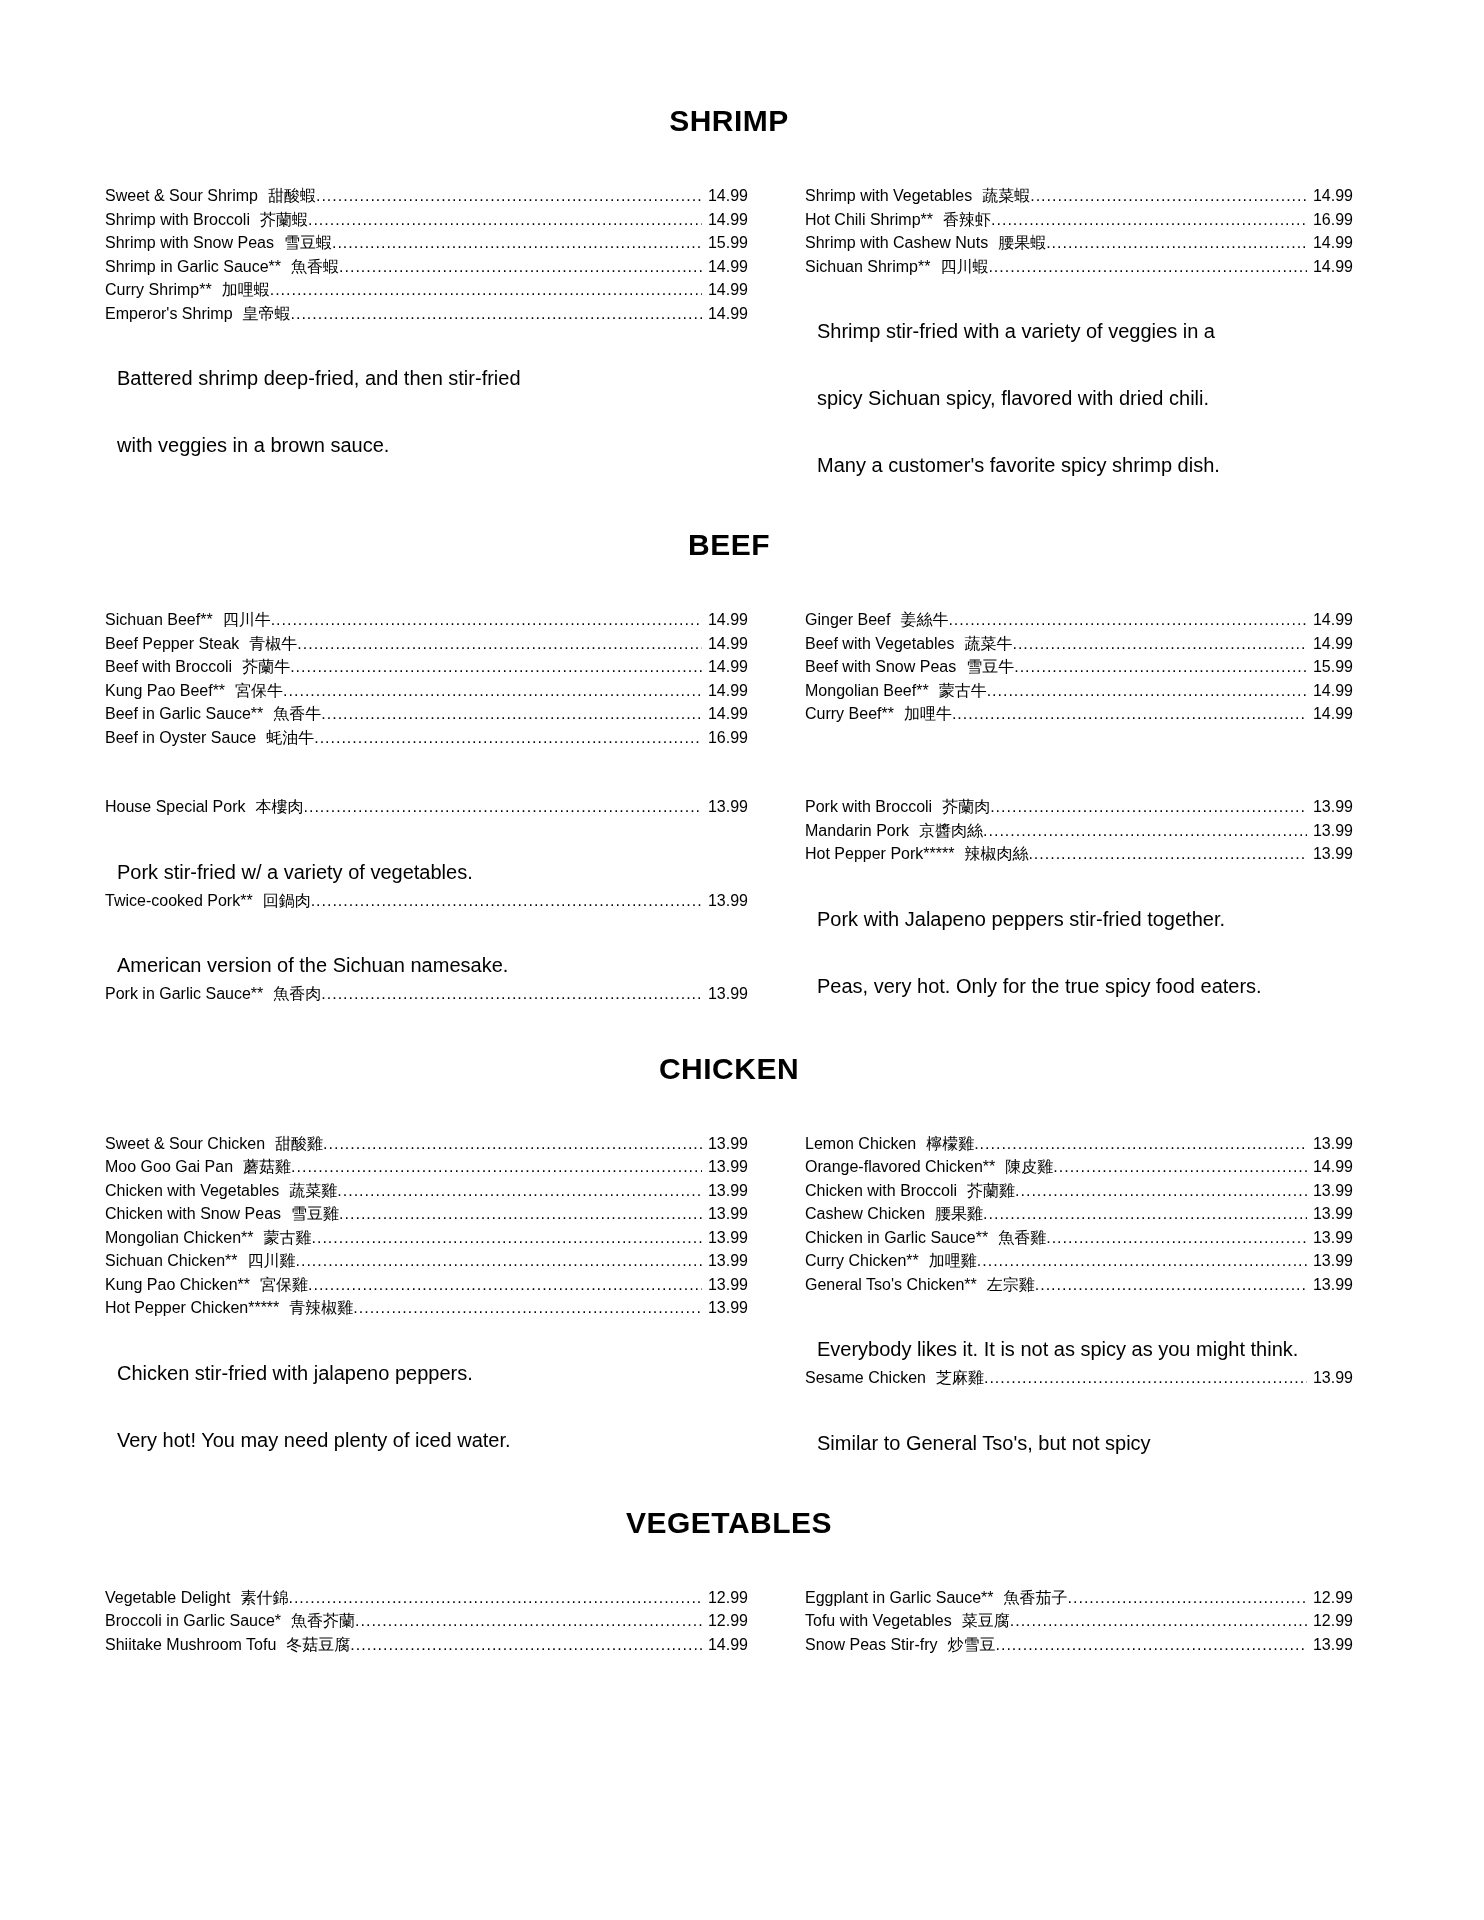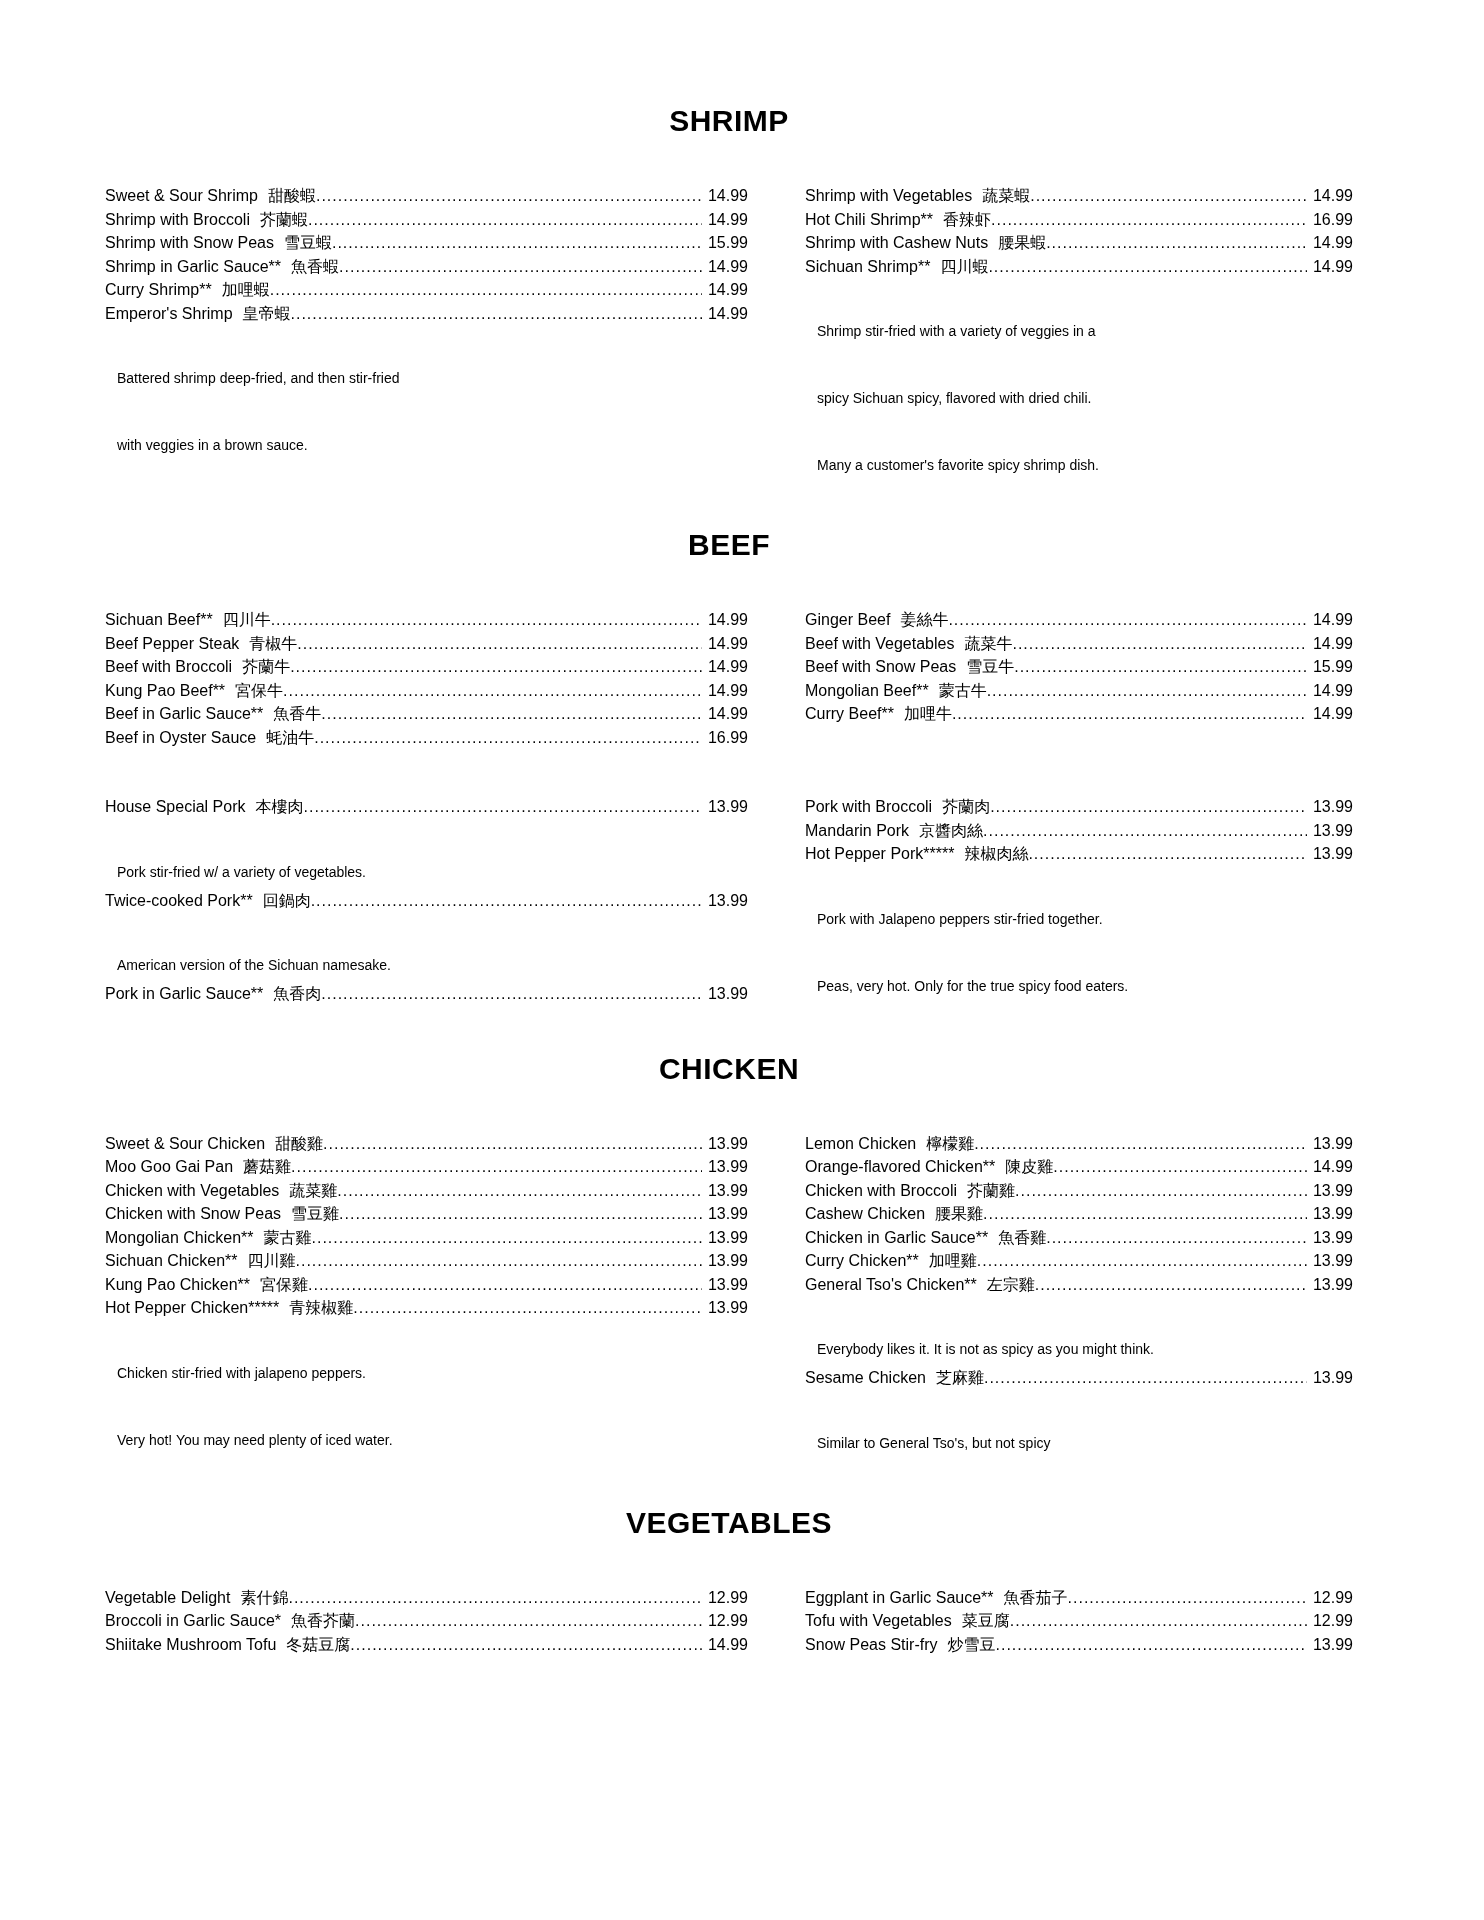--- a/index.html
+++ b/index.html
@@ -52,21 +52,21 @@
     overflow: hidden;
     white-space: nowrap;
     letter-spacing: 1px;
     min-width: 12px;
   }
   .price {
     margin-left: 6px;
     white-space: pre;
   }
   .desc {
-    font-size: 14px;
+    font-size: 20px;
     line-height: 27px;
     padding-left: 12px;
     white-space: nowrap;
     margin-top: 40px;
   }
   .desc-block { margin: 3px 0 3px 0; }
 </style>
 </head>
 <body>
 

